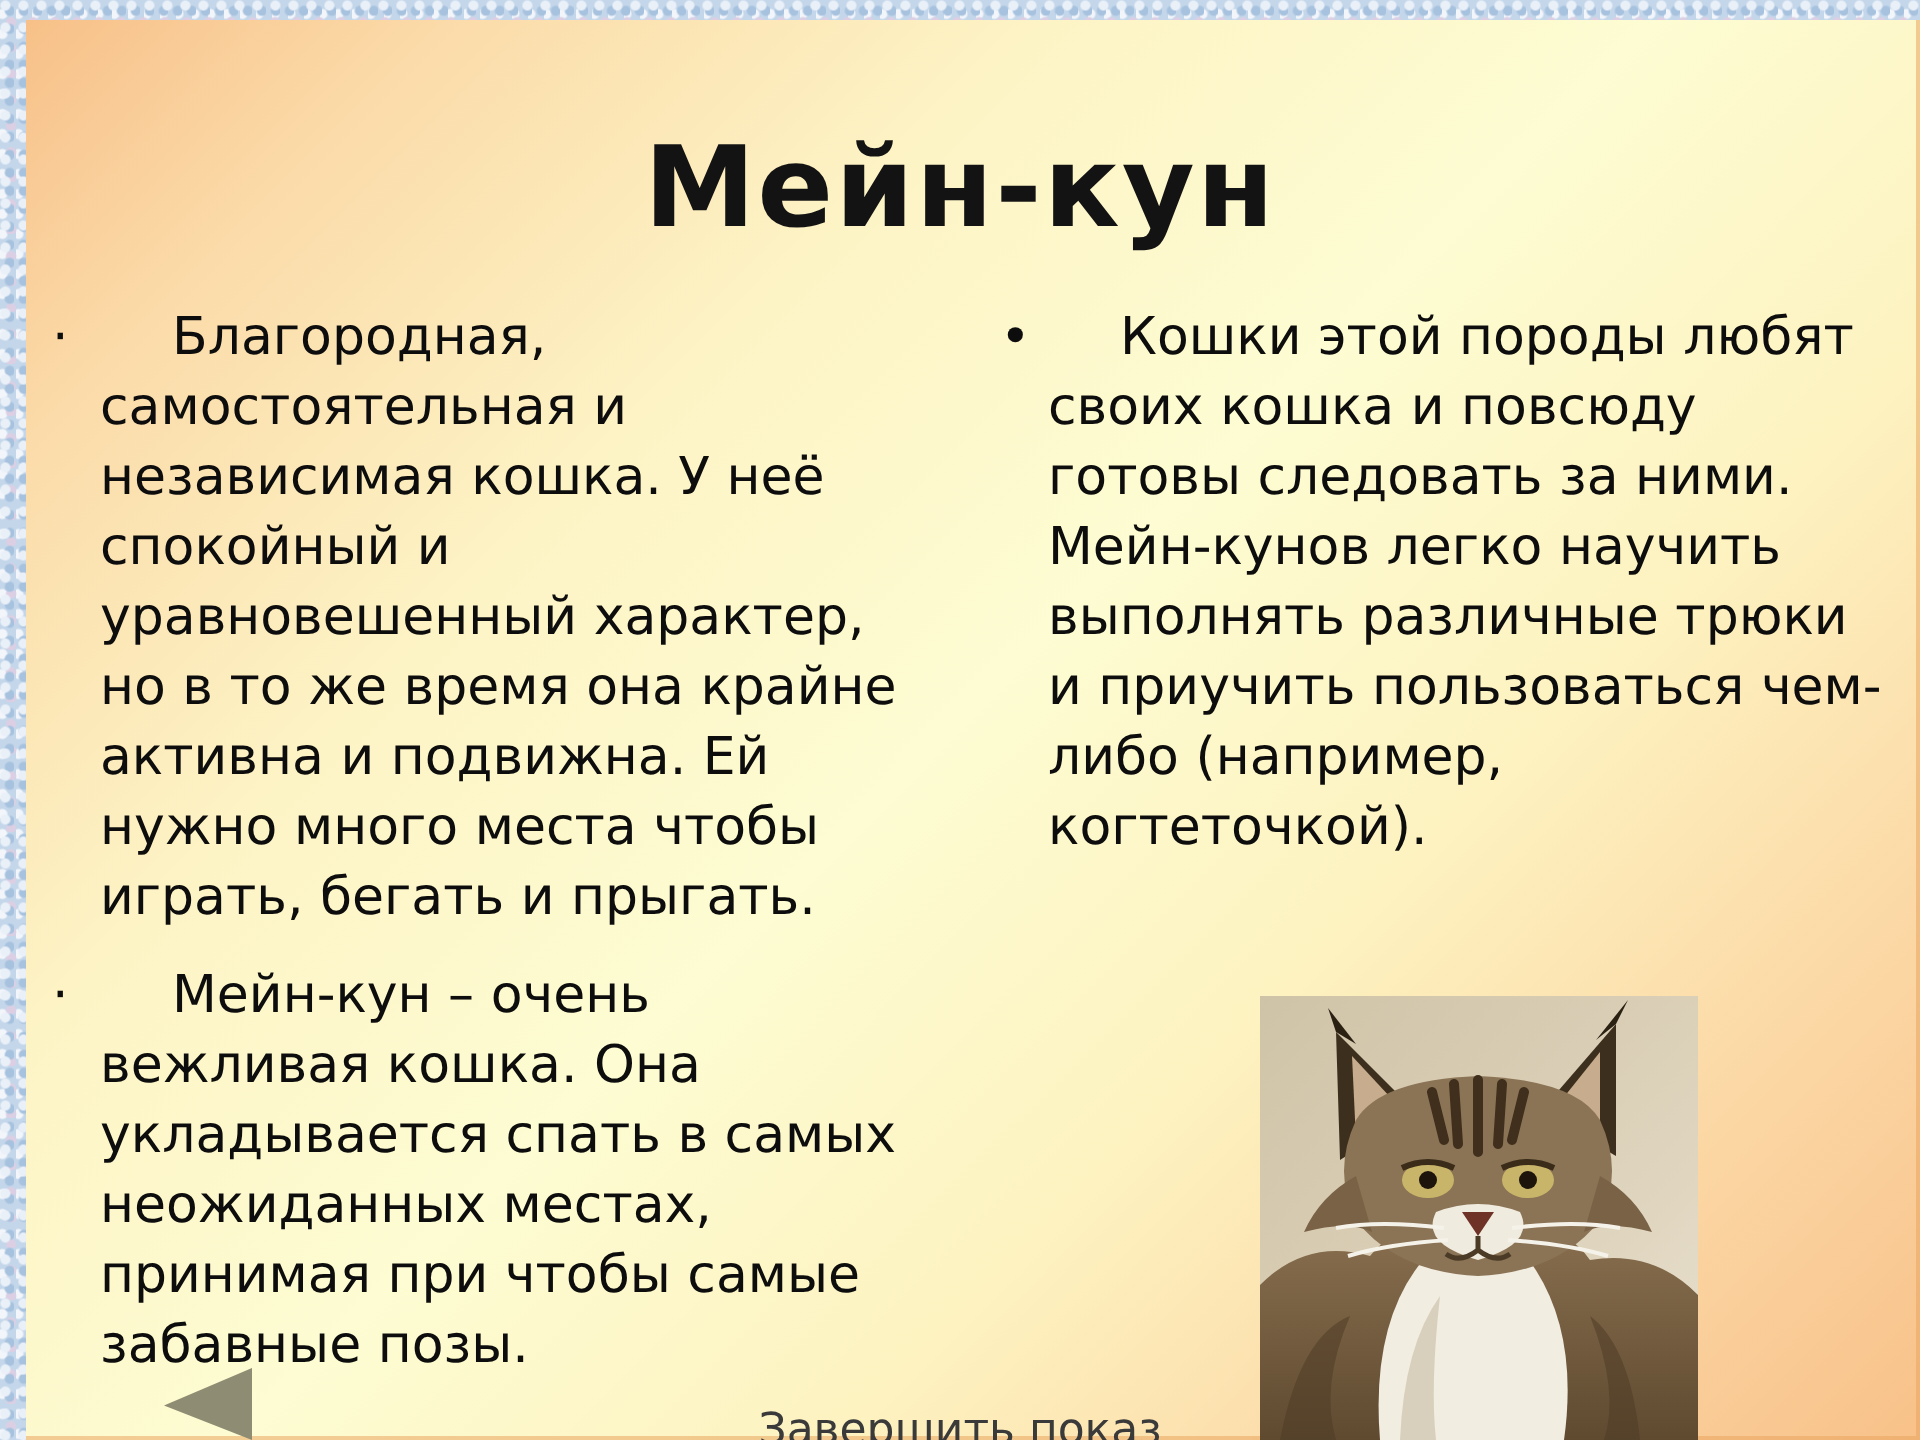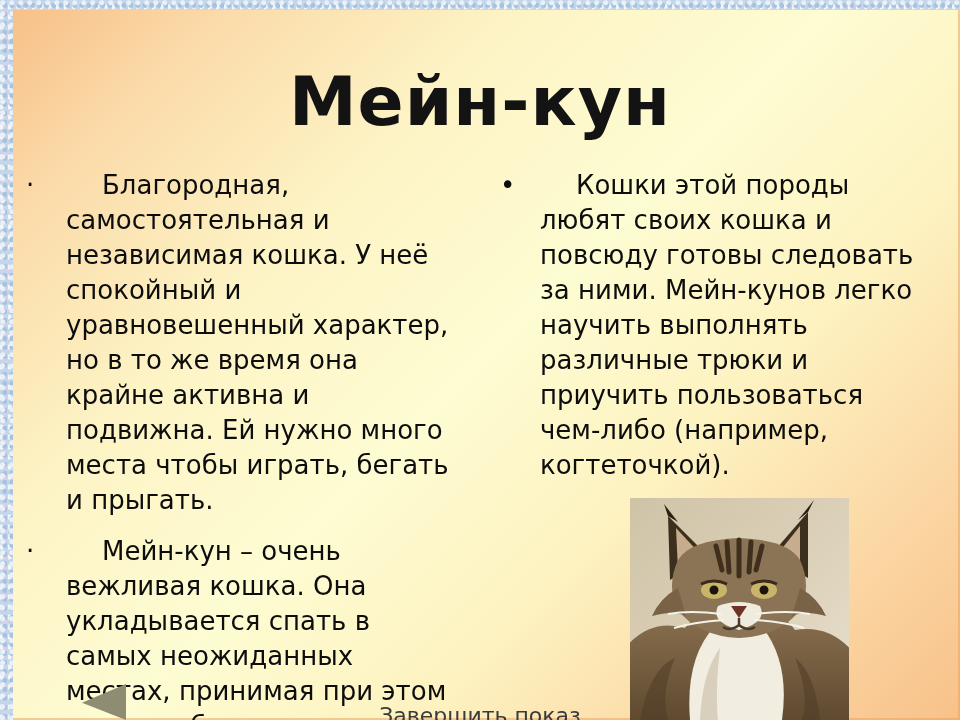--- a/index.html
+++ b/index.html
@@ -38,21 +38,21 @@
   }
   .border-top { left: 0; top: 0; width: 960px; height: 10px; }
   .border-left { left: 0; top: 0; width: 13px; height: 720px; }
 
   .title {
     position: absolute;
     left: 0;
     top: 62px;
     width: 960px;
     text-align: center;
-    font-size: 68px;
+    font-size: 56px;
     font-weight: bold;
     letter-spacing: 1px;
     color: #131313;
   }
 
   .col {
     position: absolute;
     top: 152px;
     color: #0d0d0d;
     font-size: 26px;
@@ -65,21 +65,21 @@
     position: relative;
     padding-left: 30px;
     margin: 0 0 14px 0;
   }
   .bullet .marker {
     position: absolute;
     left: 6px;
     top: 0;
   }
   .bullet p {
-    margin: 16px;
+    margin: 0;
     text-indent: 36px;
   }
 
   .cat-photo {
     position: absolute;
     left: 630px;
     top: 498px;
     width: 219px;
     height: 222px;
     overflow: hidden;
@@ -118,21 +118,21 @@
 
   <div class="title">Мейн-кун</div>
 
   <div class="col col-left">
     <div class="bullet">
       <span class="marker">·</span>
       <p>Благородная, самостоятельная и независимая кошка. У неё спокойный и уравновешенный характер, но в то же время она крайне активна и подвижна. Ей нужно много места чтобы играть, бегать и прыгать.</p>
     </div>
     <div class="bullet">
       <span class="marker">·</span>
-      <p>Мейн-кун – очень вежливая кошка. Она укладывается спать в самых неожиданных местах, принимая при этом самые забавные позы.</p>
+      <p>Мейн-кун – очень вежливая кошка. Она укладывается спать в самых неожиданных местах, принимая при чтобы самые забавные позы.</p>
     </div>
   </div>
 
   <div class="col col-right">
     <div class="bullet">
       <span class="marker">•</span>
       <p>Кошки этой породы любят своих кошка и повсюду готовы следовать за ними. Мейн-кунов легко научить выполнять различные трюки и приучить пользоваться чем-либо (например, когтеточкой).</p>
     </div>
   </div>
 

